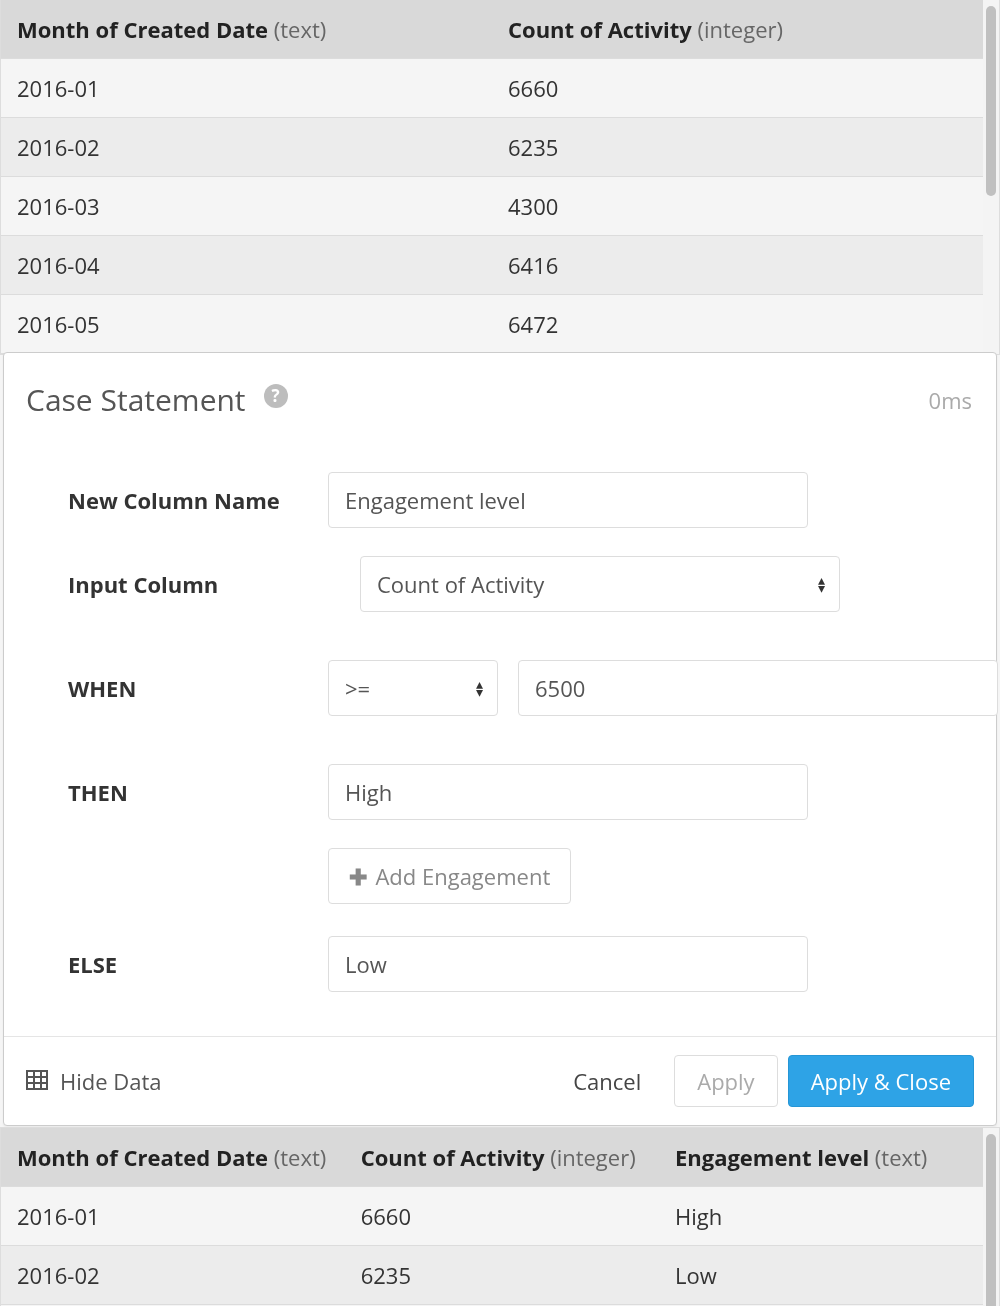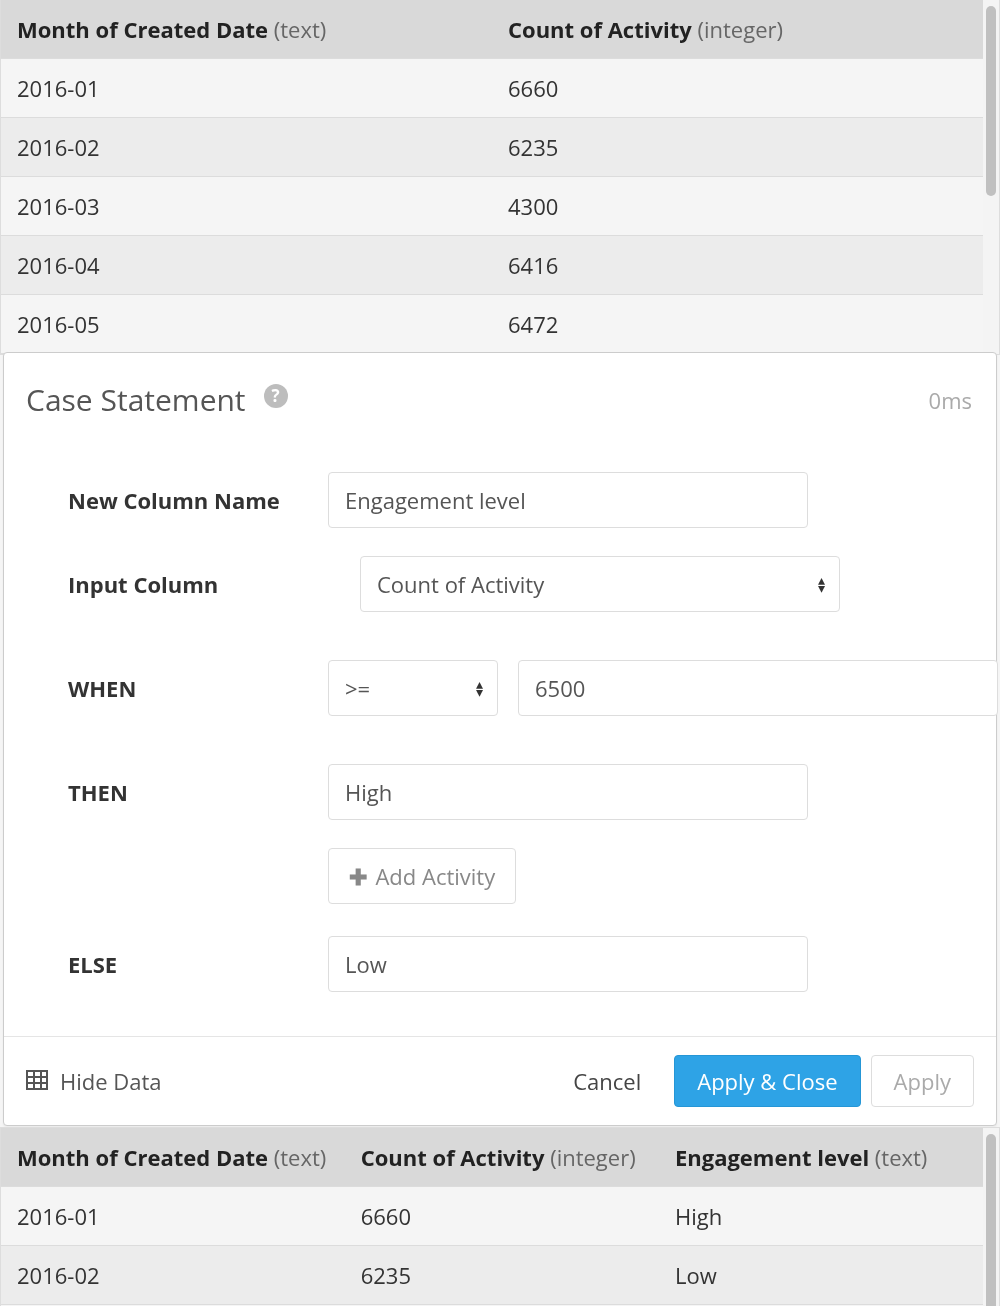--- a/index.html
+++ b/index.html
@@ -318,21 +318,21 @@
       <div class="form-controls">
         <input class="textbox" type="text" value="High" style="">
       </div>
     </div>
 
     <div class="form-row" style="margin-bottom:32px;">
       <div class="form-label"></div>
       <div class="form-controls">
         <button class="add-btn">
           <span class="plus-icon">✚</span>
-          <span>Add Activity</span>
+          <span>Add Engagement</span>
         </button>
       </div>
     </div>
 
     <div class="form-row" style="margin-bottom:0;">
       <div class="form-label kw">ELSE</div>
       <div class="form-controls">
         <input class="textbox" type="text" value="Low" style="">
       </div>
     </div>
@@ -347,22 +347,22 @@
           <line x1="1" y1="7" x2="21" y2="7"></line>
           <line x1="1" y1="13" x2="21" y2="13"></line>
           <line x1="8" y1="1" x2="8" y2="19"></line>
           <line x1="15" y1="1" x2="15" y2="19"></line>
         </svg>
       </span>
       <span>Hide Data</span>
     </div>
     <div class="footer-spacer"></div>
     <button class="btn btn-cancel">Cancel</button>
+    <button class="btn btn-apply">Apply</button>
     <button class="btn btn-primary">Apply &amp; Close</button>
-    <button class="btn btn-apply">Apply</button>
   </div>
 </div>
 
 <div class="bottom-table-wrap">
   <div class="bottom-scrollbar">
     <div class="thumb"></div>
   </div>
   <table class="data">
     <thead>
       <tr>

